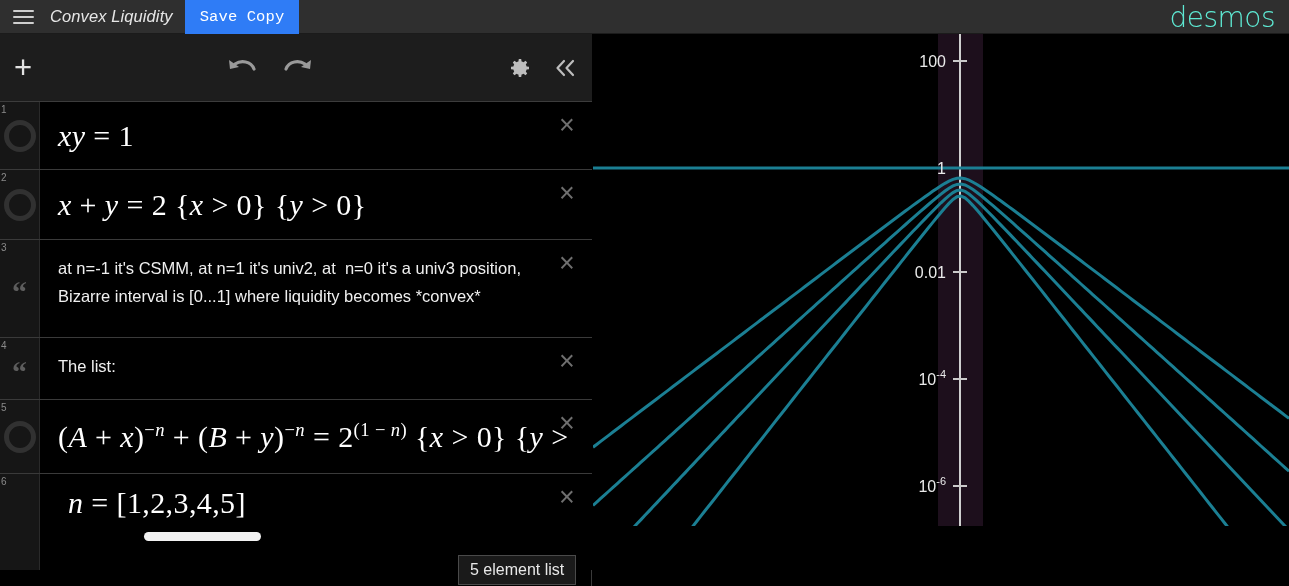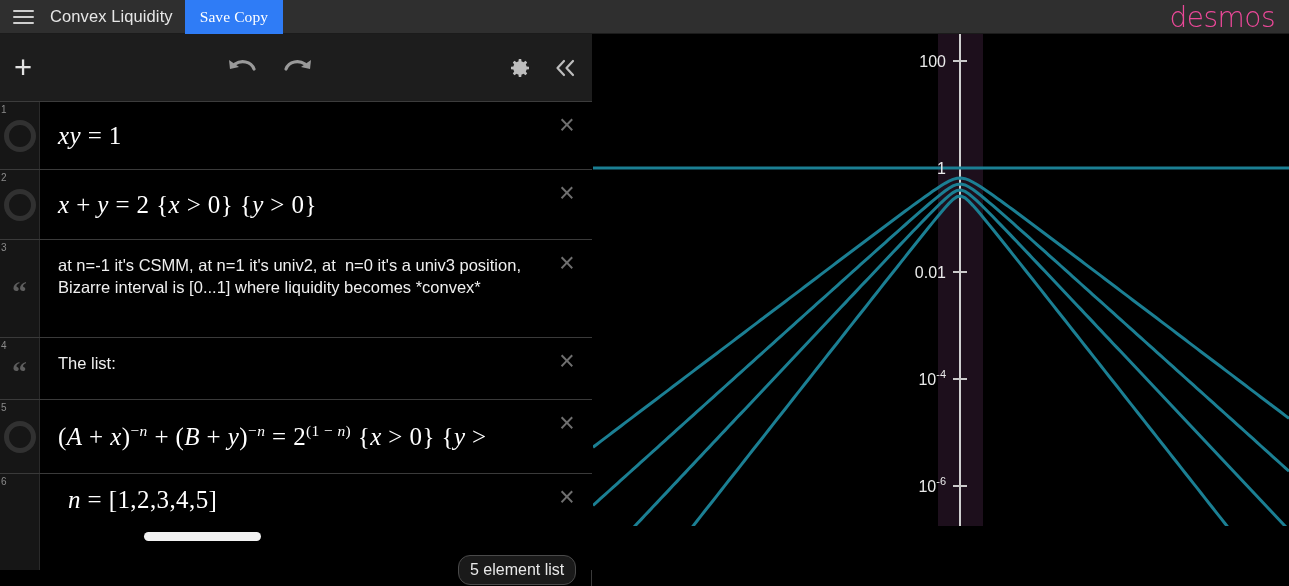--- a/index.html
+++ b/index.html
@@ -19,31 +19,31 @@
     border-bottom:1px solid #1b1b1b;
   }
   .hamburger {
     width:34px; height:34px; display:flex; flex-direction:column;
     justify-content:center; align-items:center; gap:4px; cursor:pointer;
     margin-left:6px;
   }
   .hamburger span { display:block; width:21px; height:2px; background:#cfcfcf; border-radius:1px; }
   .doc-title {
     color:#e6e6e6; font-size:16.5px; margin-left:10px; margin-right:12px;
-    white-space:nowrap; letter-spacing:.1px;
+    white-space:nowrap; letter-spacing:.1px;font-style:italic;
   }
   .save-copy {
     background:#2f7cf6; color:#fff; font-size:15.5px;
     height:34px; padding:0 15px; display:flex; align-items:center;
-    border:none; cursor:pointer; font-family:Liberation Serif, serif; letter-spacing:.1px;
+    border:none; cursor:pointer; font-family:Liberation Mono, monospace; letter-spacing:.1px;
   }
   .brand {
     position:absolute; right:14px; top:0; height:34px;
     display:flex; align-items:center;
-    color:#ec4899; font-size:28px; letter-spacing:-0.5px;
+    color:#5eead4; font-size:28px; letter-spacing:-0.5px;
     font-family:"DejaVu Sans", sans-serif; font-weight:300;
   }
 
   
   .panel {
     position:absolute; left:0; top:34px; width:592px; height:552px;
     background:#000; border-right:1px solid #3a3a3a;
   }
   .panel-toolbar {
     position:relative; width:592px; height:68px;
@@ -90,41 +90,41 @@
   }
   .cell { position:relative; flex:1; padding:14px 46px 14px 18px; min-height:62px;
           display:flex; align-items:center; overflow:hidden; }
   .xbtn {
     position:absolute; right:12px; top:10px; width:26px; height:26px;
     color:#6f6f6f; font-size:27px; line-height:26px; text-align:center;
     cursor:pointer; font-weight:300; font-family:"Liberation Sans", sans-serif;
   }
   .math {
     color:#fff; font-family:"Liberation Serif", serif;
-    font-size:25px; font-style:italic; white-space:nowrap; letter-spacing:.4px;
+    font-size:30px; font-style:italic; white-space:nowrap; letter-spacing:.4px;
   }
   .math .up { font-style:normal; }
   .math sup { font-size:0.62em; font-style:italic; vertical-align:super; }
   .note {
-    color:#efefef; font-size:16.5px; line-height:22px; white-space:pre-wrap;
+    color:#efefef; font-size:16.5px; line-height:28px; white-space:pre-wrap;
   }
   .r1 { height:68px; } .r2 { height:70px; }
   .r3 { height:98px; } .r4 { height:62px; }
   .r5 { height:74px; } .r6 { height:96px; border-bottom:none; }
   .r3 .cell, .r4 .cell { align-items:flex-start; }
   .r6 .cell { align-items:flex-start; padding-top:12px;padding-left:28px; }
 
   .drag-bar {
     position:absolute; left:104px; top:58px;
     width:117px; height:9px; border-radius:5px; background:#f2f2f2;
   }
   .tooltip {
     position:absolute; left:458px; top:555px;
     background:#1a1a1a; color:#e8e8e8; font-size:16px;
-    padding:5px 11px; border:1px solid #4a4a4a; border-radius:12px;
+    padding:5px 11px; border:1px solid #4a4a4a; border-radius:0;
     white-space:nowrap; z-index:40;
   }
 
   
   .graph {
     position:absolute; left:593px; top:34px; width:696px; height:492px;
     background:#000; overflow:hidden;
   }
   .graph svg { display:block; }
   .ytick-label {

